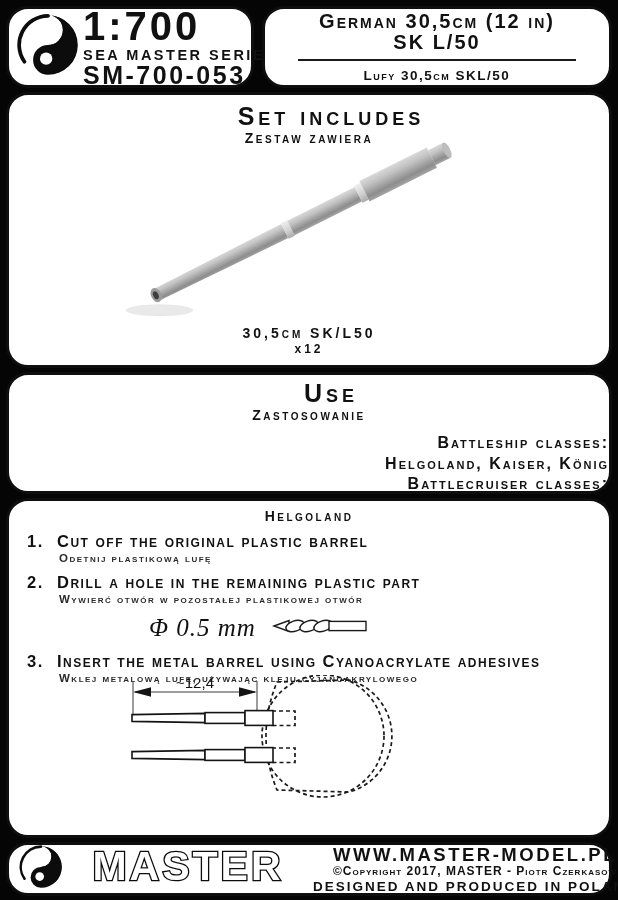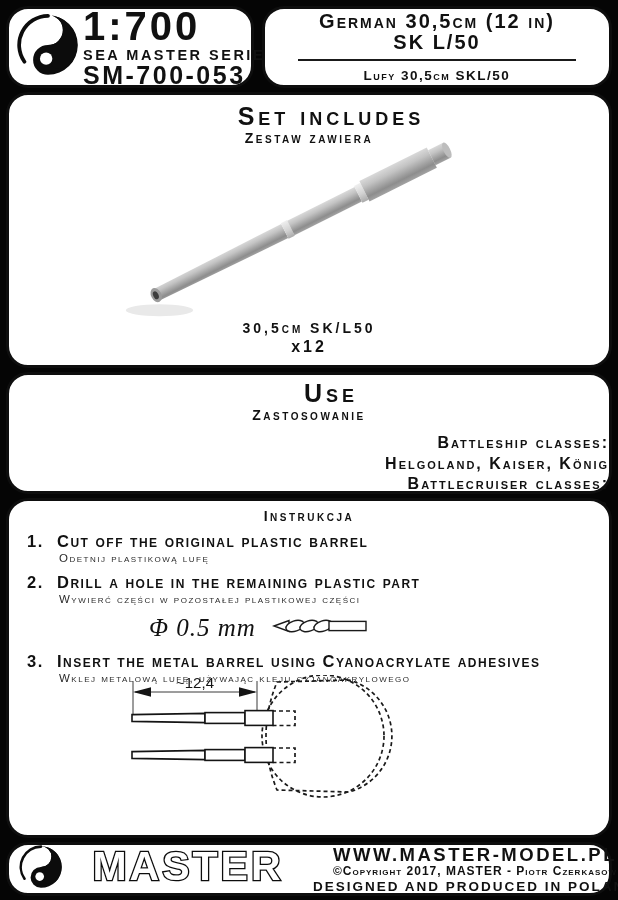--- a/index.html
+++ b/index.html
@@ -23,31 +23,31 @@
   .ttl-rule{width:86%;height:0;border-top:2px solid #1a1a1a;margin:6px 0 7px 0;}
   .ttl-sub{font-size:13.5px;font-weight:700;font-variant:small-caps;letter-spacing:1.5px;}
   
   .sec-title{font-size:25px;font-weight:700;font-variant:small-caps;letter-spacing:4px;text-align:center;line-height:1.05;padding-left:44px;}
   .sec-sub{font-size:14px;font-weight:700;font-variant:small-caps;letter-spacing:2.5px;text-align:center;margin-top:1px;}
   
   .set-box{height:276px;position:relative;padding-top:8px;}
   .set-svg{position:absolute;left:0;top:42px;width:100%;height:196px;}
   .set-caption{position:absolute;left:0;right:0;bottom:8px;text-align:center;line-height:1.25;}
   .cap-main{font-size:14px;font-weight:700;font-variant:small-caps;letter-spacing:3px;}
-  .cap-qty{font-size:16px;font-weight:700;letter-spacing:3px;}
+  .cap-qty{font-size:12px;font-weight:700;letter-spacing:3px;}
   
   .use-box{height:122px;padding-top:5px;}
   .use-lines{margin:10px 0 0 48px;font-size:16px;font-weight:600;font-variant:small-caps;letter-spacing:2px;line-height:1.28;text-align:right;}
   .use-line.ind{margin-left:24px;}
   
   .ins-box{height:340px;padding-top:6px;position:relative;}
   .steps{margin:8px 0 0 18px;}
   .step-main{display:flex;font-size:16.5px;font-weight:600;font-variant:small-caps;letter-spacing:1.5px;line-height:1.1;}
   .step-num{width:30px;flex:none;}
-  .step-pl{font-size:11.5px;font-weight:400;font-variant:small-caps;letter-spacing:1.5px;margin:2px 0 9px 32px;color:#2a2a2a;}
+  .step-pl{font-size:11.5px;font-weight:700;font-variant:small-caps;letter-spacing:1.5px;margin:2px 0 9px 32px;color:#2a2a2a;}
   .drill-row{display:flex;align-items:center;gap:16px;margin:4px 0 10px 122px;}
   .drill-label{font-family:"Liberation Serif",serif;font-style:italic;font-size:25px;letter-spacing:1px;}
   .diagram-svg{position:absolute;left:0;bottom:0;width:100%;height:160px;}
   
   .foot-box{height:54px;display:flex;align-items:center;padding:0 12px 0 10px;gap:6px;}
   .foot-right{flex:1;text-align:center;line-height:1.15;padding-right:2px;}
   .site{font-size:18.5px;font-weight:700;letter-spacing:2.5px;white-space:nowrap;}
   .copy{font-size:12px;font-weight:600;font-variant:small-caps;letter-spacing:1px;white-space:nowrap;}
   .made{font-size:13.5px;font-weight:600;letter-spacing:2px;white-space:nowrap;}
 </style>
@@ -126,34 +126,34 @@
     <div class="sec-sub">Zastosowanie</div>
     <div class="use-lines">
       <div class="use-line">Battleship classes:</div>
       <div class="use-line ind">Helgoland, Kaiser, König</div>
       <div class="use-line">Battlecruiser classes:</div>
       <div class="use-line ind">Derfflinger</div>
     </div>
   </div>
 
   <div class="panel ins-box">
-    <div class="sec-sub">Instrukcja</div>
+    <div class="sec-sub">Helgoland</div>
 
     <div class="steps">
       <div class="step-main">
         <span class="step-num">1.</span>
         <span>Cut off the original plastic barrel</span>
       </div>
       <div class="step-pl">Odetnij plastikową lufę</div>
 
       <div class="step-main">
         <span class="step-num">2.</span>
         <span>Drill a hole in the remaining plastic part</span>
       </div>
-      <div class="step-pl">Wywierć części w pozostałej plastikowej części</div>
+      <div class="step-pl">Wywierć otwór w pozostałej plastikowej otwór</div>
 
       <div class="drill-row">
         <span class="drill-label">Φ 0.5 mm</span>
         <span>
           <svg width="96" height="18" viewBox="0 0 96 18">
             <g fill="#fff" stroke="#1a1a1a" stroke-width="1.4">
               <polygon points="2,9 17,3.6 17,14.4"></polygon>
               <ellipse cx="23" cy="9" rx="9.4" ry="5.2" transform="rotate(-18 23 9)"></ellipse>
               <ellipse cx="37" cy="9" rx="9.4" ry="5.2" transform="rotate(-18 37 9)"></ellipse>
               <ellipse cx="51" cy="9" rx="9.4" ry="5.2" transform="rotate(-18 51 9)"></ellipse>

